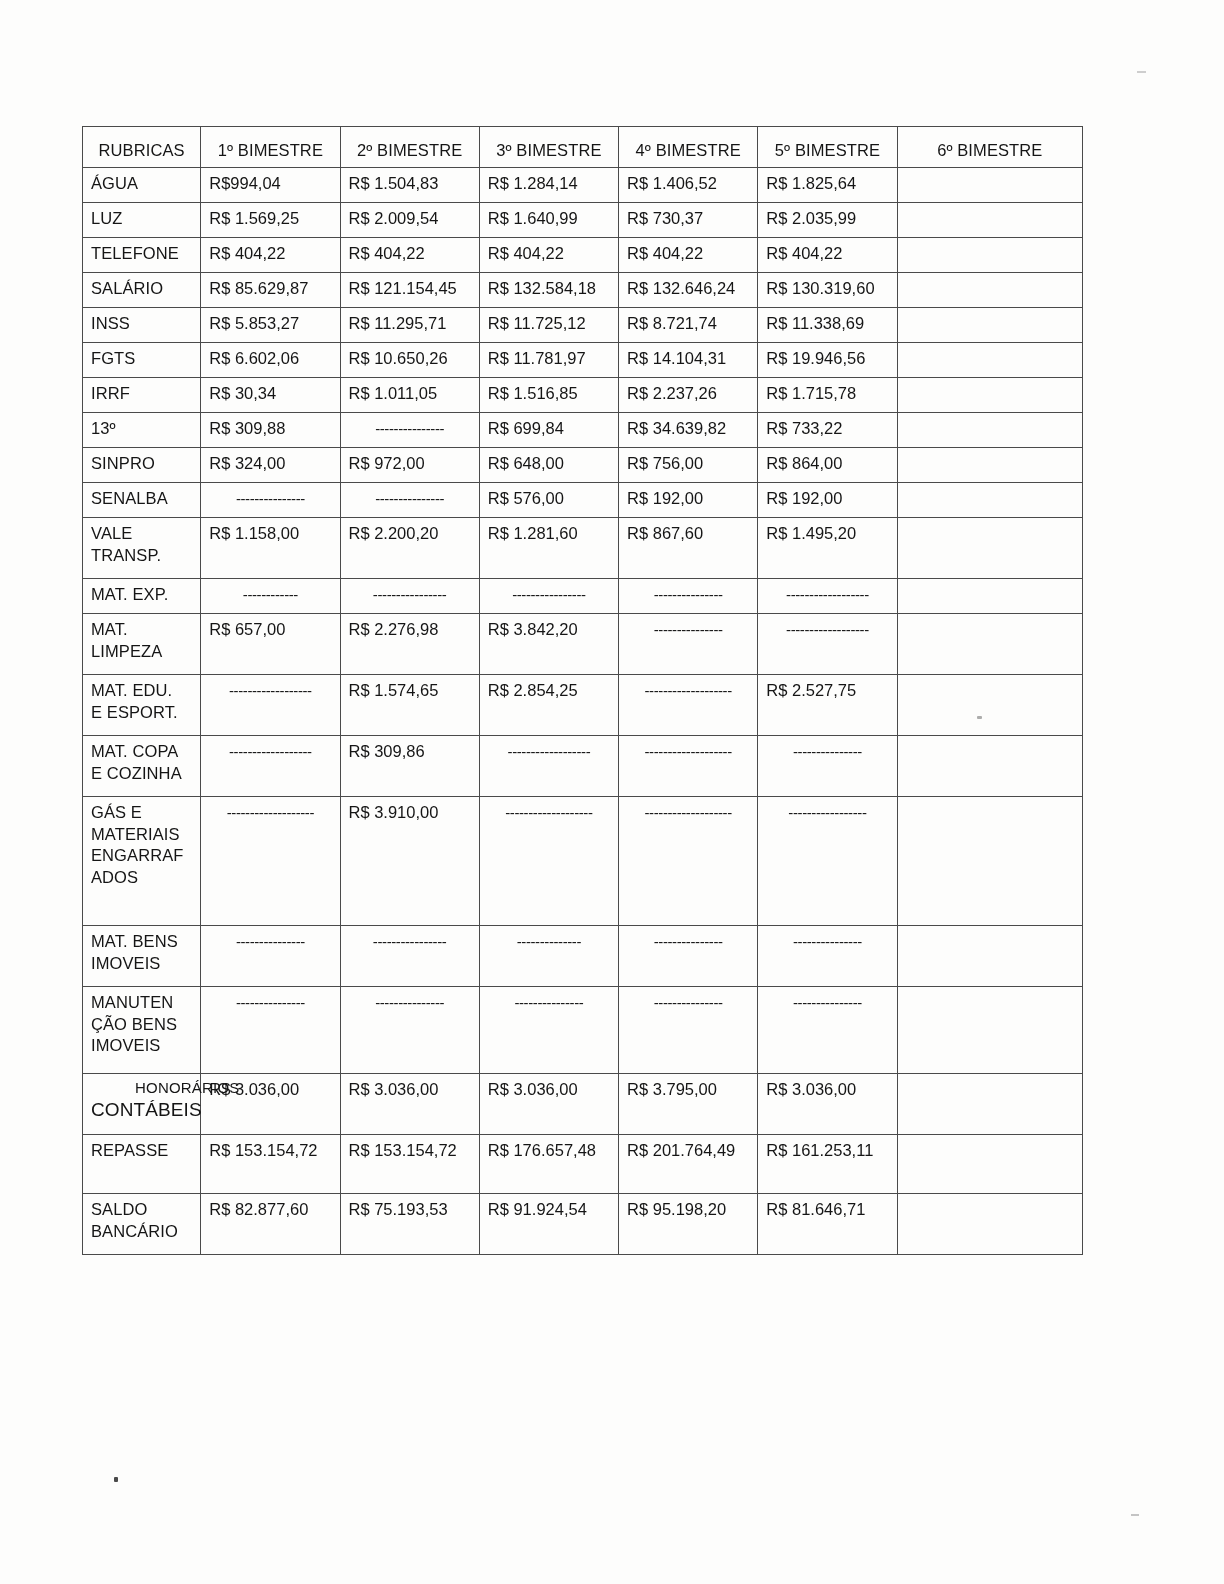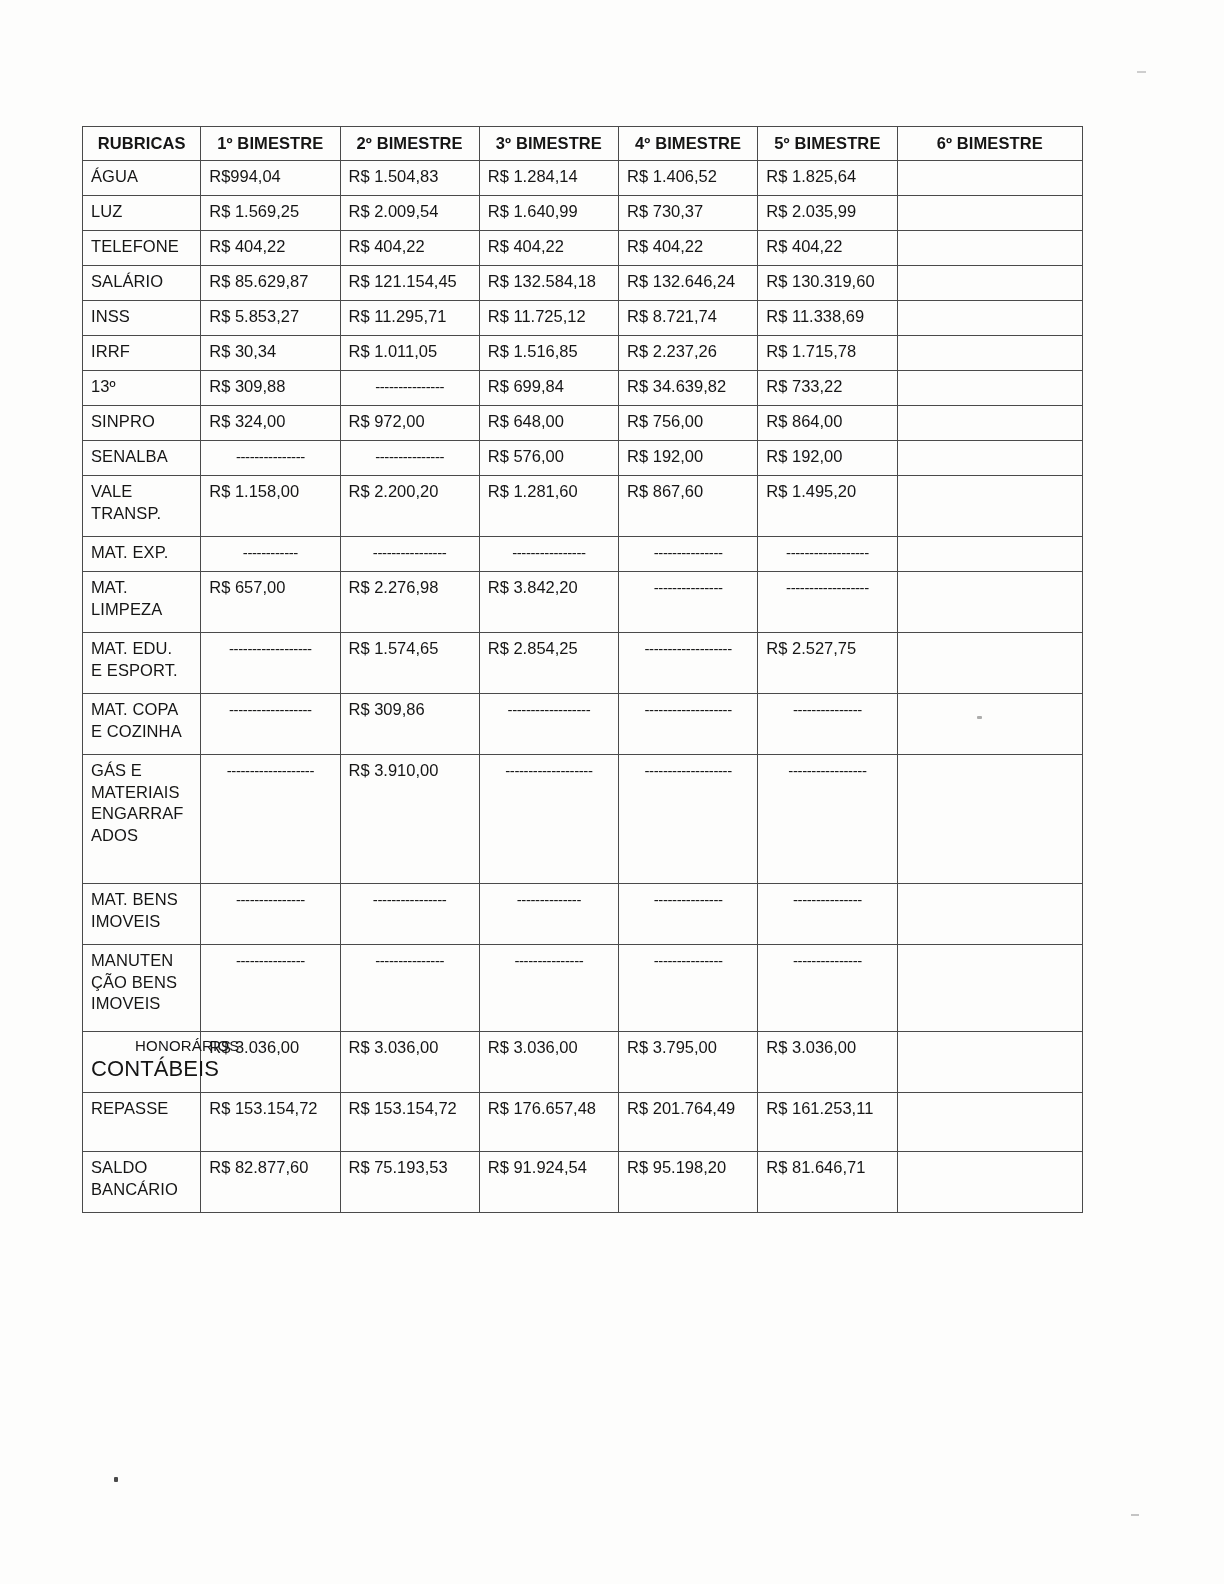--- a/index.html
+++ b/index.html
@@ -49,45 +49,44 @@
     vertical-align: top;
     text-align: left;
     font-weight: normal;
     line-height: 1.30;
     background: transparent;
   }
 
   
   table.budget thead th {
     text-align: center;
-    padding-top: 6px;
+    padding-top: 13px;
     padding-bottom: 6px;
     letter-spacing: 0.1px;
-    font-weight: bold;
   }
   table.budget thead th.rub-head {
     text-align: center;
   }
 
   
   td.label {
     white-space: pre-line;
     letter-spacing: 0.1px;
   }
   td.label.small-first {
     line-height: 1.22;
   }
   td.label .hon {
     font-size: 15px;
     letter-spacing: 0.2px;
     display: block;
     margin-left: 44px;
   }
   td.label .con {
-    font-size: 22px;
+    font-size: 19px;
     display: block;
   }
 
   
   td.val {
     white-space: nowrap;
   }
 
   
   .dash {
@@ -215,20 +214,29 @@
           <tr class="h1">
             <td class="label">INSS</td>
             <td class="val">R$ 5.853,27</td>
             <td class="val">R$ 11.295,71</td>
             <td class="val">R$ 11.725,12</td>
             <td class="val">R$ 8.721,74</td>
             <td class="val">R$ 11.338,69</td>
             <td class="val"></td>
           </tr>
           <tr class="h1">
+            <td class="label">FGTS</td>
+            <td class="val">R$ 6.602,06</td>
+            <td class="val">R$ 10.650,26</td>
+            <td class="val">R$ 11.781,97</td>
+            <td class="val">R$ 14.104,31</td>
+            <td class="val">R$ 19.946,56</td>
+            <td class="val"></td>
+          </tr>
+          <tr class="h1">
             <td class="label">IRRF</td>
             <td class="val">R$ 30,34</td>
             <td class="val">R$ 1.011,05</td>
             <td class="val">R$ 1.516,85</td>
             <td class="val">R$ 2.237,26</td>
             <td class="val">R$ 1.715,78</td>
             <td class="val"></td>
           </tr>
           <tr class="h1">
             <td class="label">13º</td>

